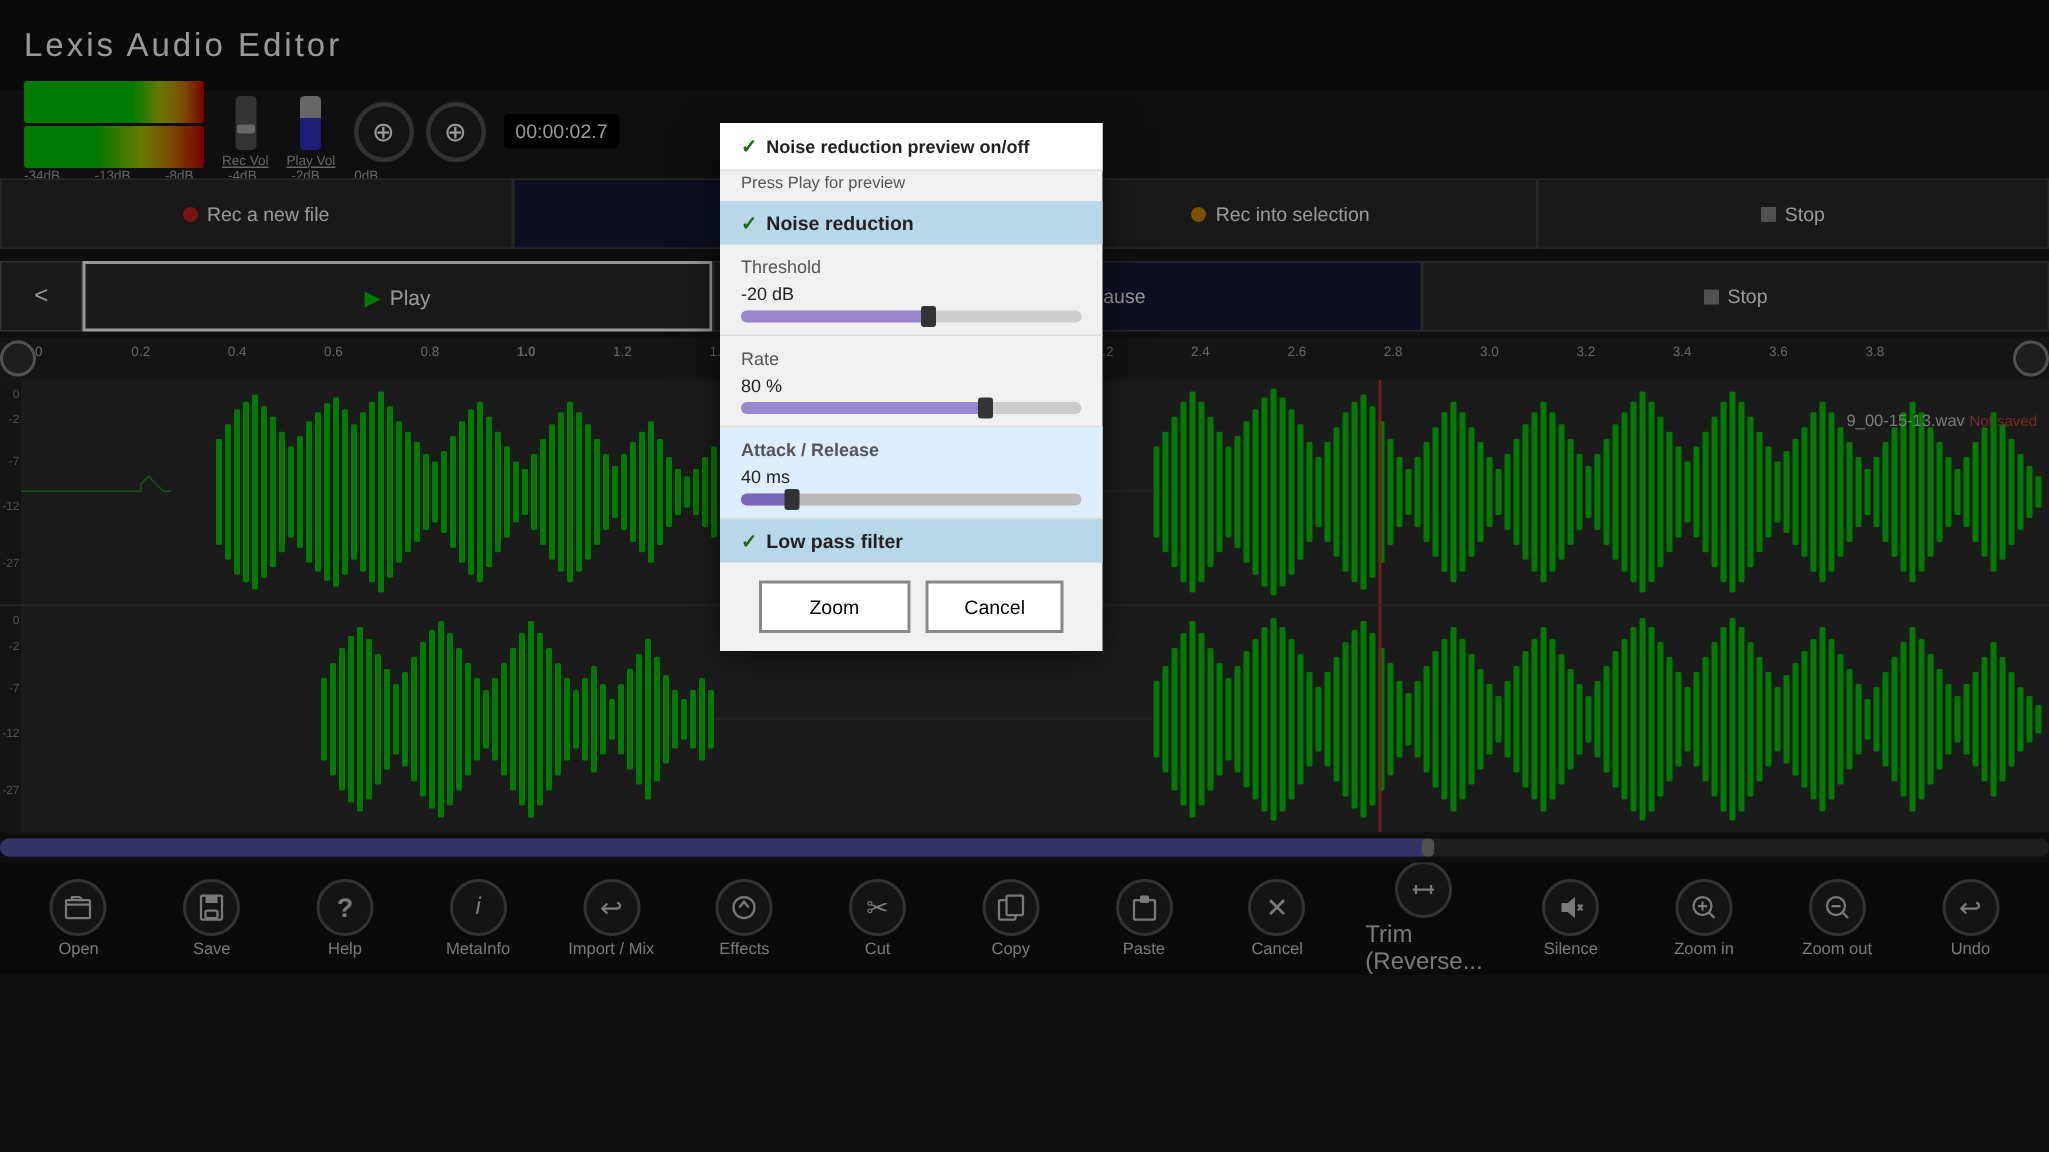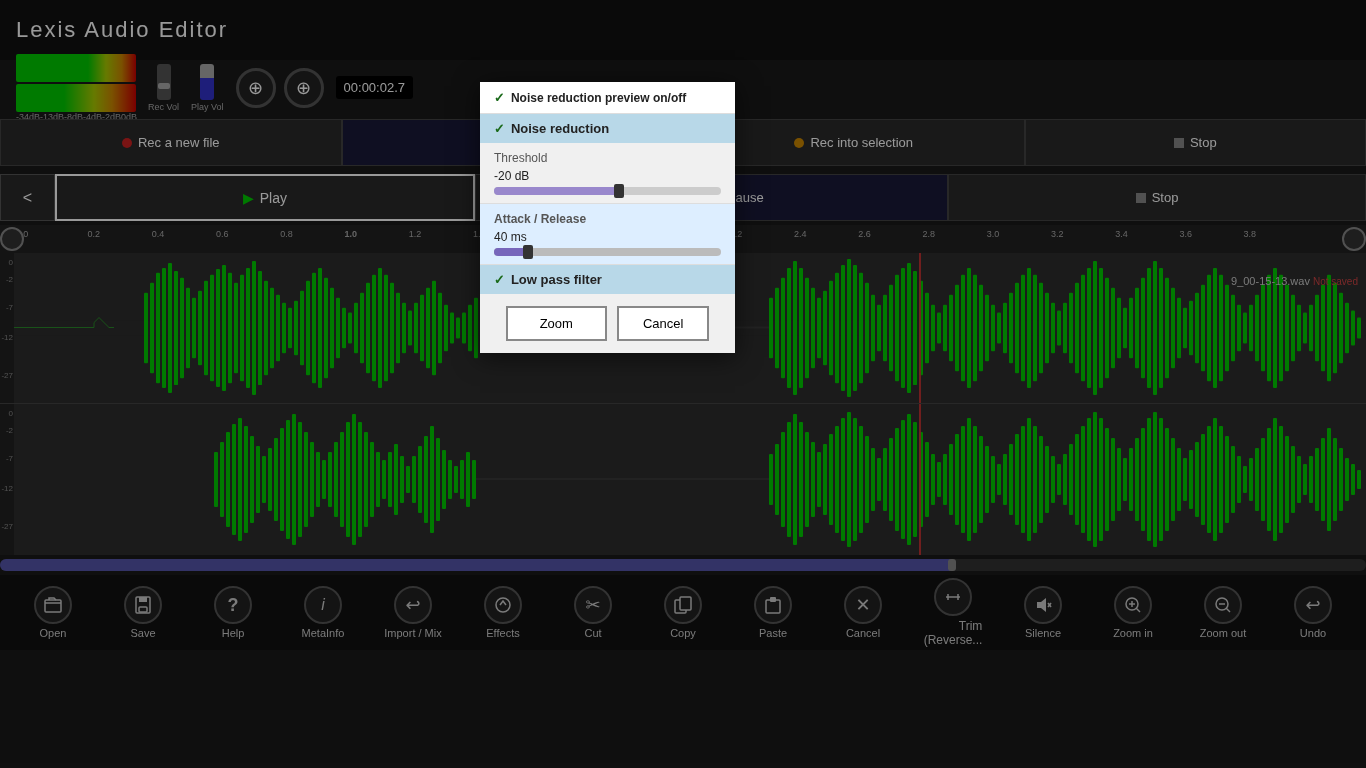--- a/index.html
+++ b/index.html
@@ -59,20 +59,21 @@
       height: 28px;
       background: linear-gradient(to right, #00cc00 0%, #00cc00 40%, #aacc00 65%, #cc8800 80%, #cc0000 100%);
       border-radius: 2px;
     }
     .meter-labels {
       display: flex;
       justify-content: space-between;
       width: 120px;
       font-size: 9px;
       color: #aaa;
+      gap: 23px;
     }
     .vol-control {
       display: flex;
       flex-direction: column;
       align-items: center;
       gap: 2px;
     }
     .vol-slider-vert {
       width: 14px;
       height: 36px;
@@ -86,20 +87,21 @@
       bottom: 30%;
       left: 1px;
       width: 12px;
       height: 6px;
       background: #aaa;
       border-radius: 2px;
     }
     .vol-label {
       font-size: 9px;
       color: #aaa;
+      text-decoration: underline;
     }
     .play-vol-bar {
       width: 14px;
       height: 36px;
       background: linear-gradient(to top, #3333cc 60%, #aaa 60%);
       border-radius: 3px;
     }
     .time-display {
       font-size: 13px;
       color: #fff;
@@ -1003,21 +1005,21 @@
     <span>Cancel</span>
   </div>
   <div class="tool-btn">
     <div class="tool-icon">
       <svg width="20" height="20" viewBox="0 0 20 20">
           <line x1="3" y1="10" x2="17" y2="10" stroke="#ccc" stroke-width="1.5"></line>
           <line x1="5" y1="7" x2="5" y2="13" stroke="#ccc" stroke-width="1.5"></line>
           <line x1="15" y1="7" x2="15" y2="13" stroke="#ccc" stroke-width="1.5"></line>
         </svg>
     </div>
-    <span style="font-size:12px;text-align:right;">Trim<br>(Reverse...</span>
+    <span style="font-size:16px;text-align:left;">Trim<br>(Reverse...</span>
   </div>
   <div class="tool-btn">
     <div class="tool-icon">
       <svg width="20" height="20" viewBox="0 0 20 20">
           <path d="M4 7 L4 13 L8 13 L13 17 L13 3 L8 7 Z" fill="#ccc"></path>
           <line x1="15" y1="8" x2="18" y2="12" stroke="#ccc" stroke-width="1.5"></line>
           <line x1="18" y1="8" x2="15" y2="12" stroke="#ccc" stroke-width="1.5"></line>
         </svg>
     </div>
     <span>Silence</span>
@@ -1050,35 +1052,44 @@
 </div>
 
 <div id="modal-overlay">
 
   <div id="modal-dialog">
 
     <div class="modal-row" style="display:flex;align-items:center;gap:6px;background:#fff;">
       <span class="modal-check">✓</span>
       <span style="font-size:12px;font-weight:600;">Noise reduction preview on/off</span>
     </div>
+    <div class="modal-preview-text">Press Play for preview</div>
 
     <div class="modal-section-header">
       <span class="modal-check">✓</span>
       <span>Noise reduction</span>
     </div>
 
     <div class="modal-row">
       <div class="modal-label">Threshold</div>
       <div class="modal-value">-20 dB</div>
       <div class="modal-slider-track">
         <div class="modal-slider-fill" style="width:55%;"></div>
         <div class="modal-slider-thumb" style="left:calc(55% - 5px);"></div>
       </div>
     </div>
 
+    <div class="modal-row">
+      <div class="modal-label">Rate</div>
+      <div class="modal-value">80 %</div>
+      <div class="modal-slider-track">
+        <div class="modal-slider-fill" style="width:72%;"></div>
+        <div class="modal-slider-thumb" style="left:calc(72% - 5px);"></div>
+      </div>
+    </div>
 
     <div class="modal-row" style="background:#ddeeff;">
       <div class="modal-label" style="font-weight:600;">Attack / Release</div>
       <div class="modal-value">40 ms</div>
       <div class="modal-slider-track" style="background:#bbb;">
         <div class="modal-slider-fill" style="width:15%;background:#7766bb;"></div>
         <div class="modal-slider-thumb" style="left:calc(15% - 5px);"></div>
       </div>
     </div>
 

